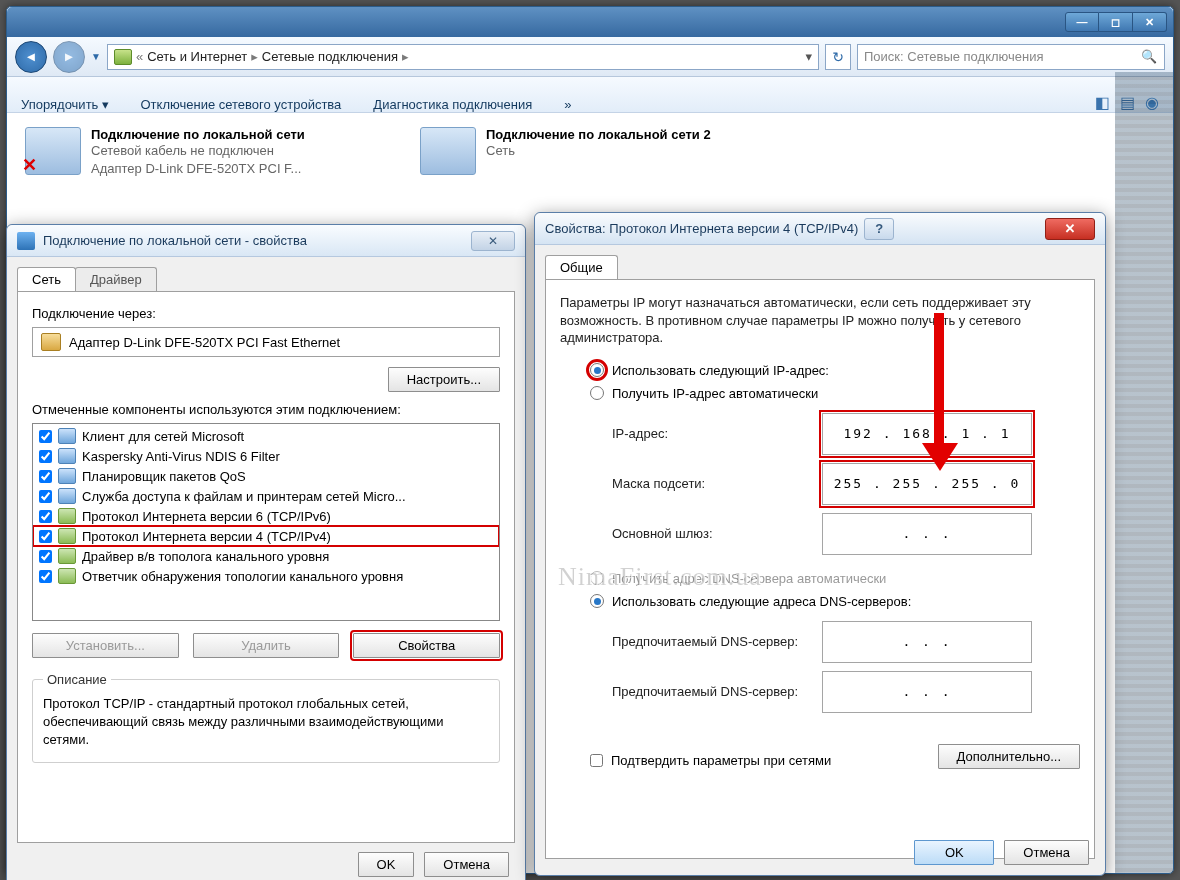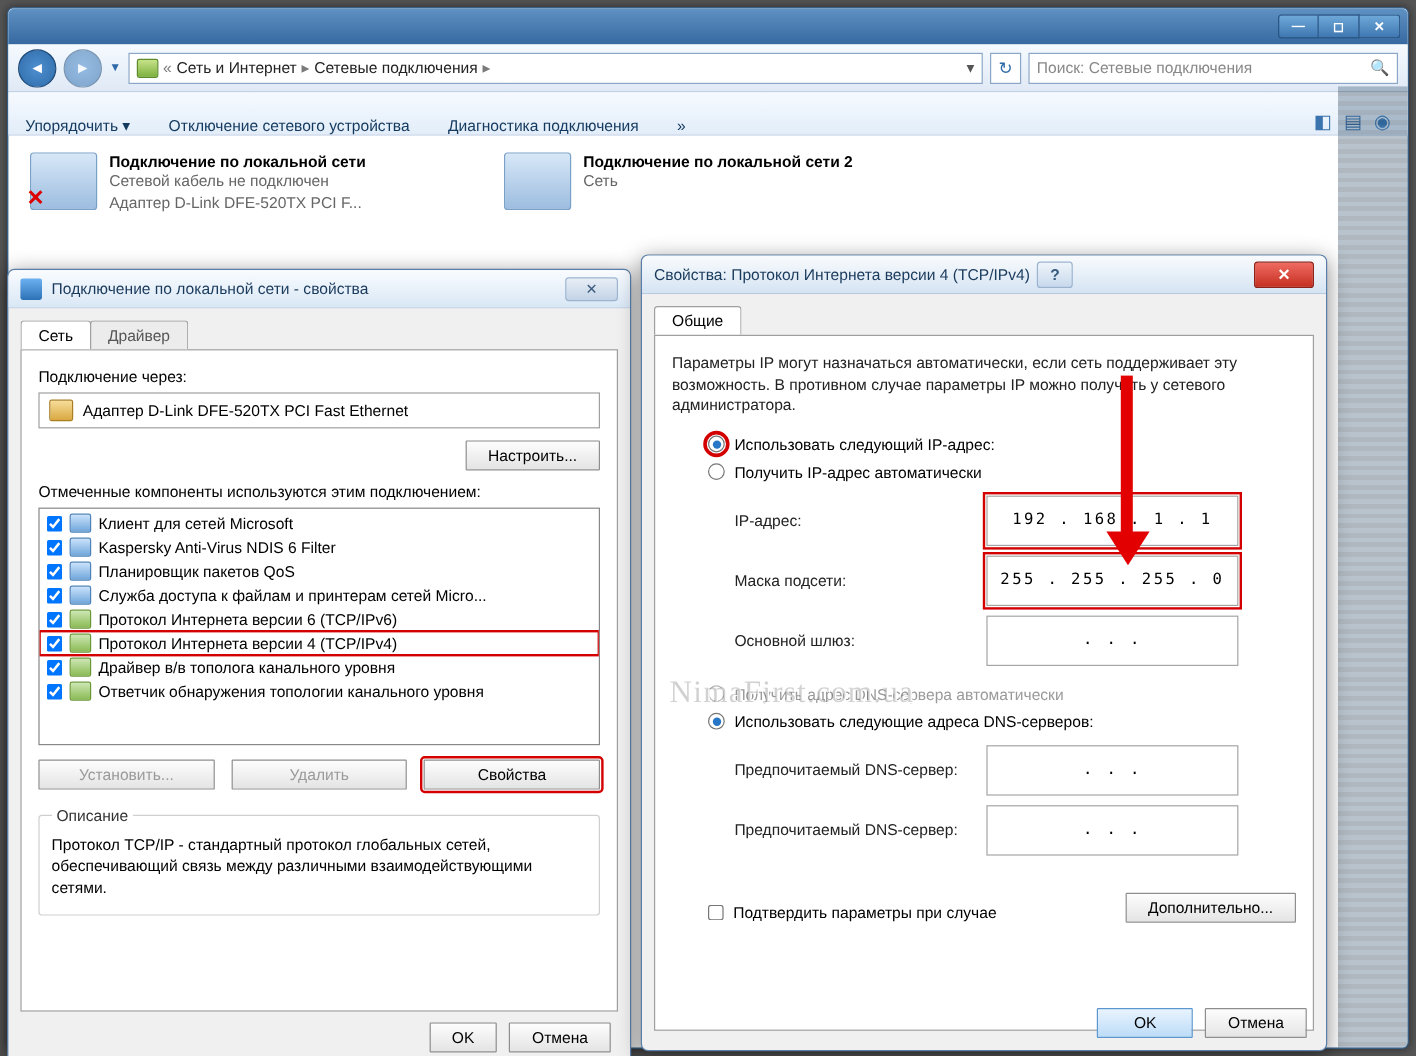--- a/index.html
+++ b/index.html
@@ -265,21 +265,21 @@
     </div>
     <div class="ip-grid">
       <span class="ip-label">Предпочитаемый DNS-сервер:</span>
       <div class="ip-input">.       .       .</div>
       <span class="ip-label">Предпочитаемый DNS-сервер:</span>
       <div class="ip-input">.       .       .</div>
     </div>
 
     <div class="confirm-row">
       <input type="checkbox" style="">
-      <span>Подтвердить параметры при случае</span>
+      <span>Подтвердить параметры при сетями</span>
     </div>
     <div class="adv-row">
       <button class="btn">Дополнительно...</button>
     </div>
 
     <div class="watermark">NimaFirst.com.ua</div>
   </div>
   <div class="dlg2-footer">
     <button class="btn primary" style="min-width:80px">OK</button>
     <button class="btn" style="min-width:80px">Отмена</button>

